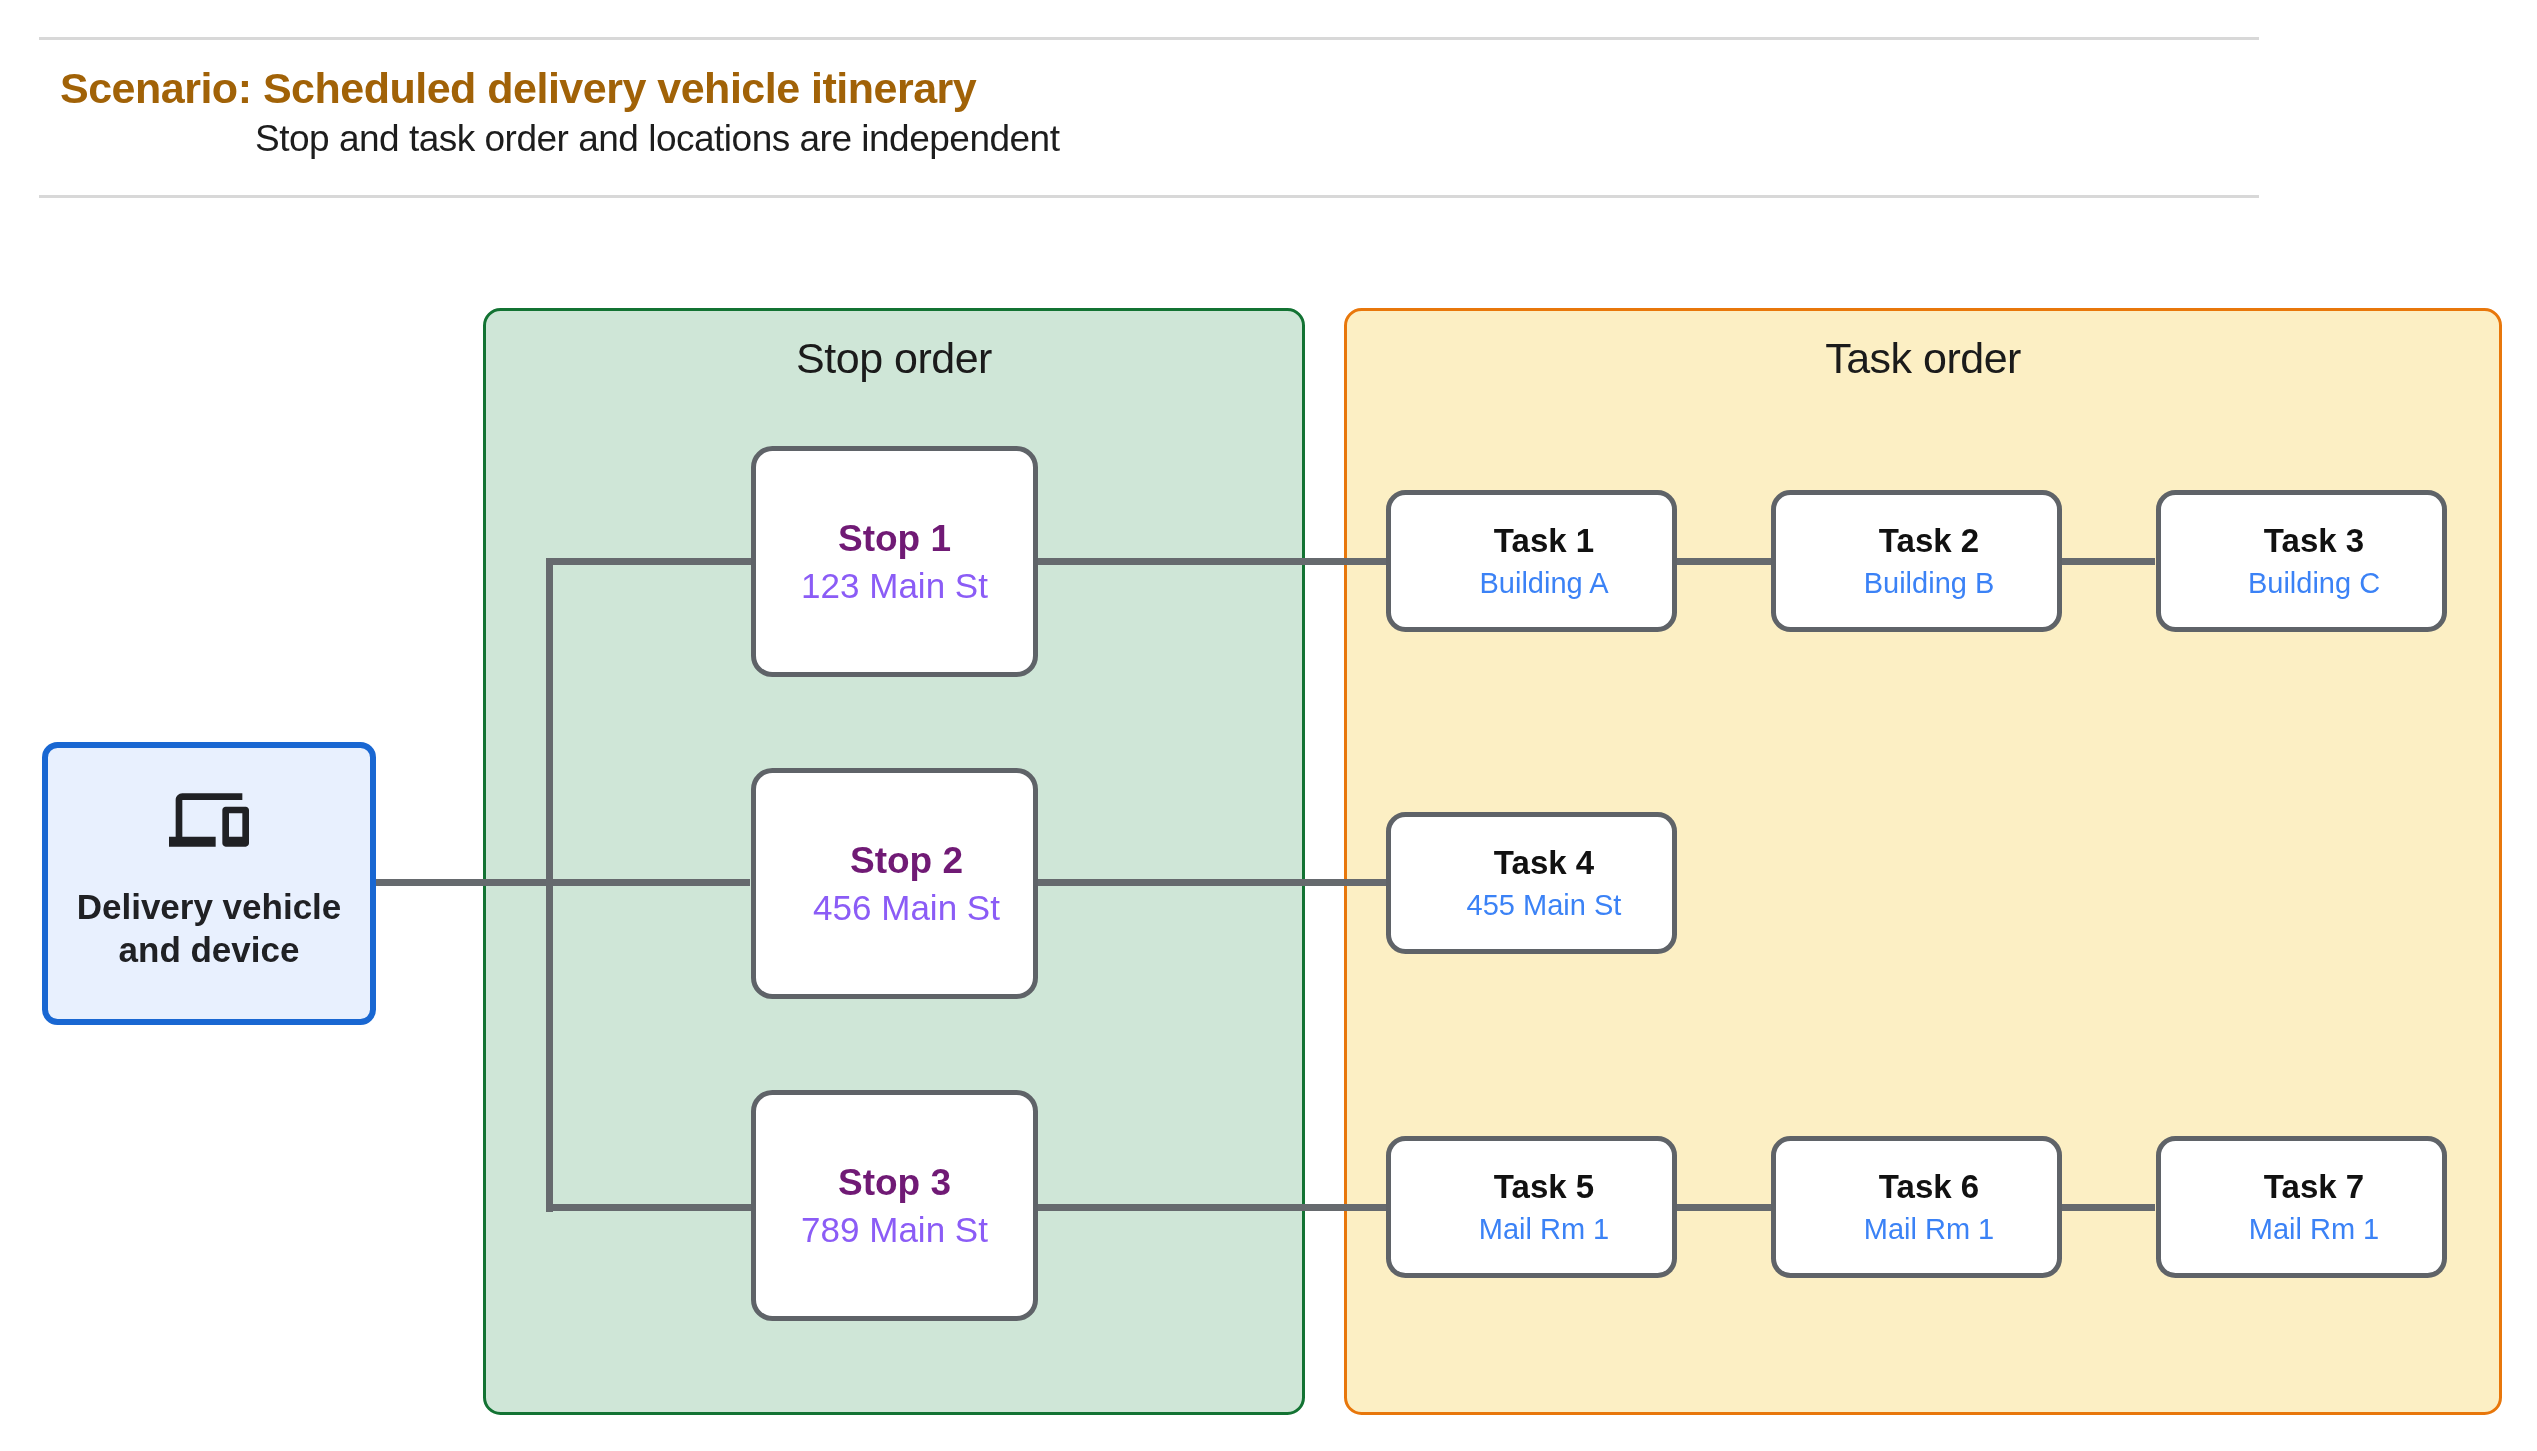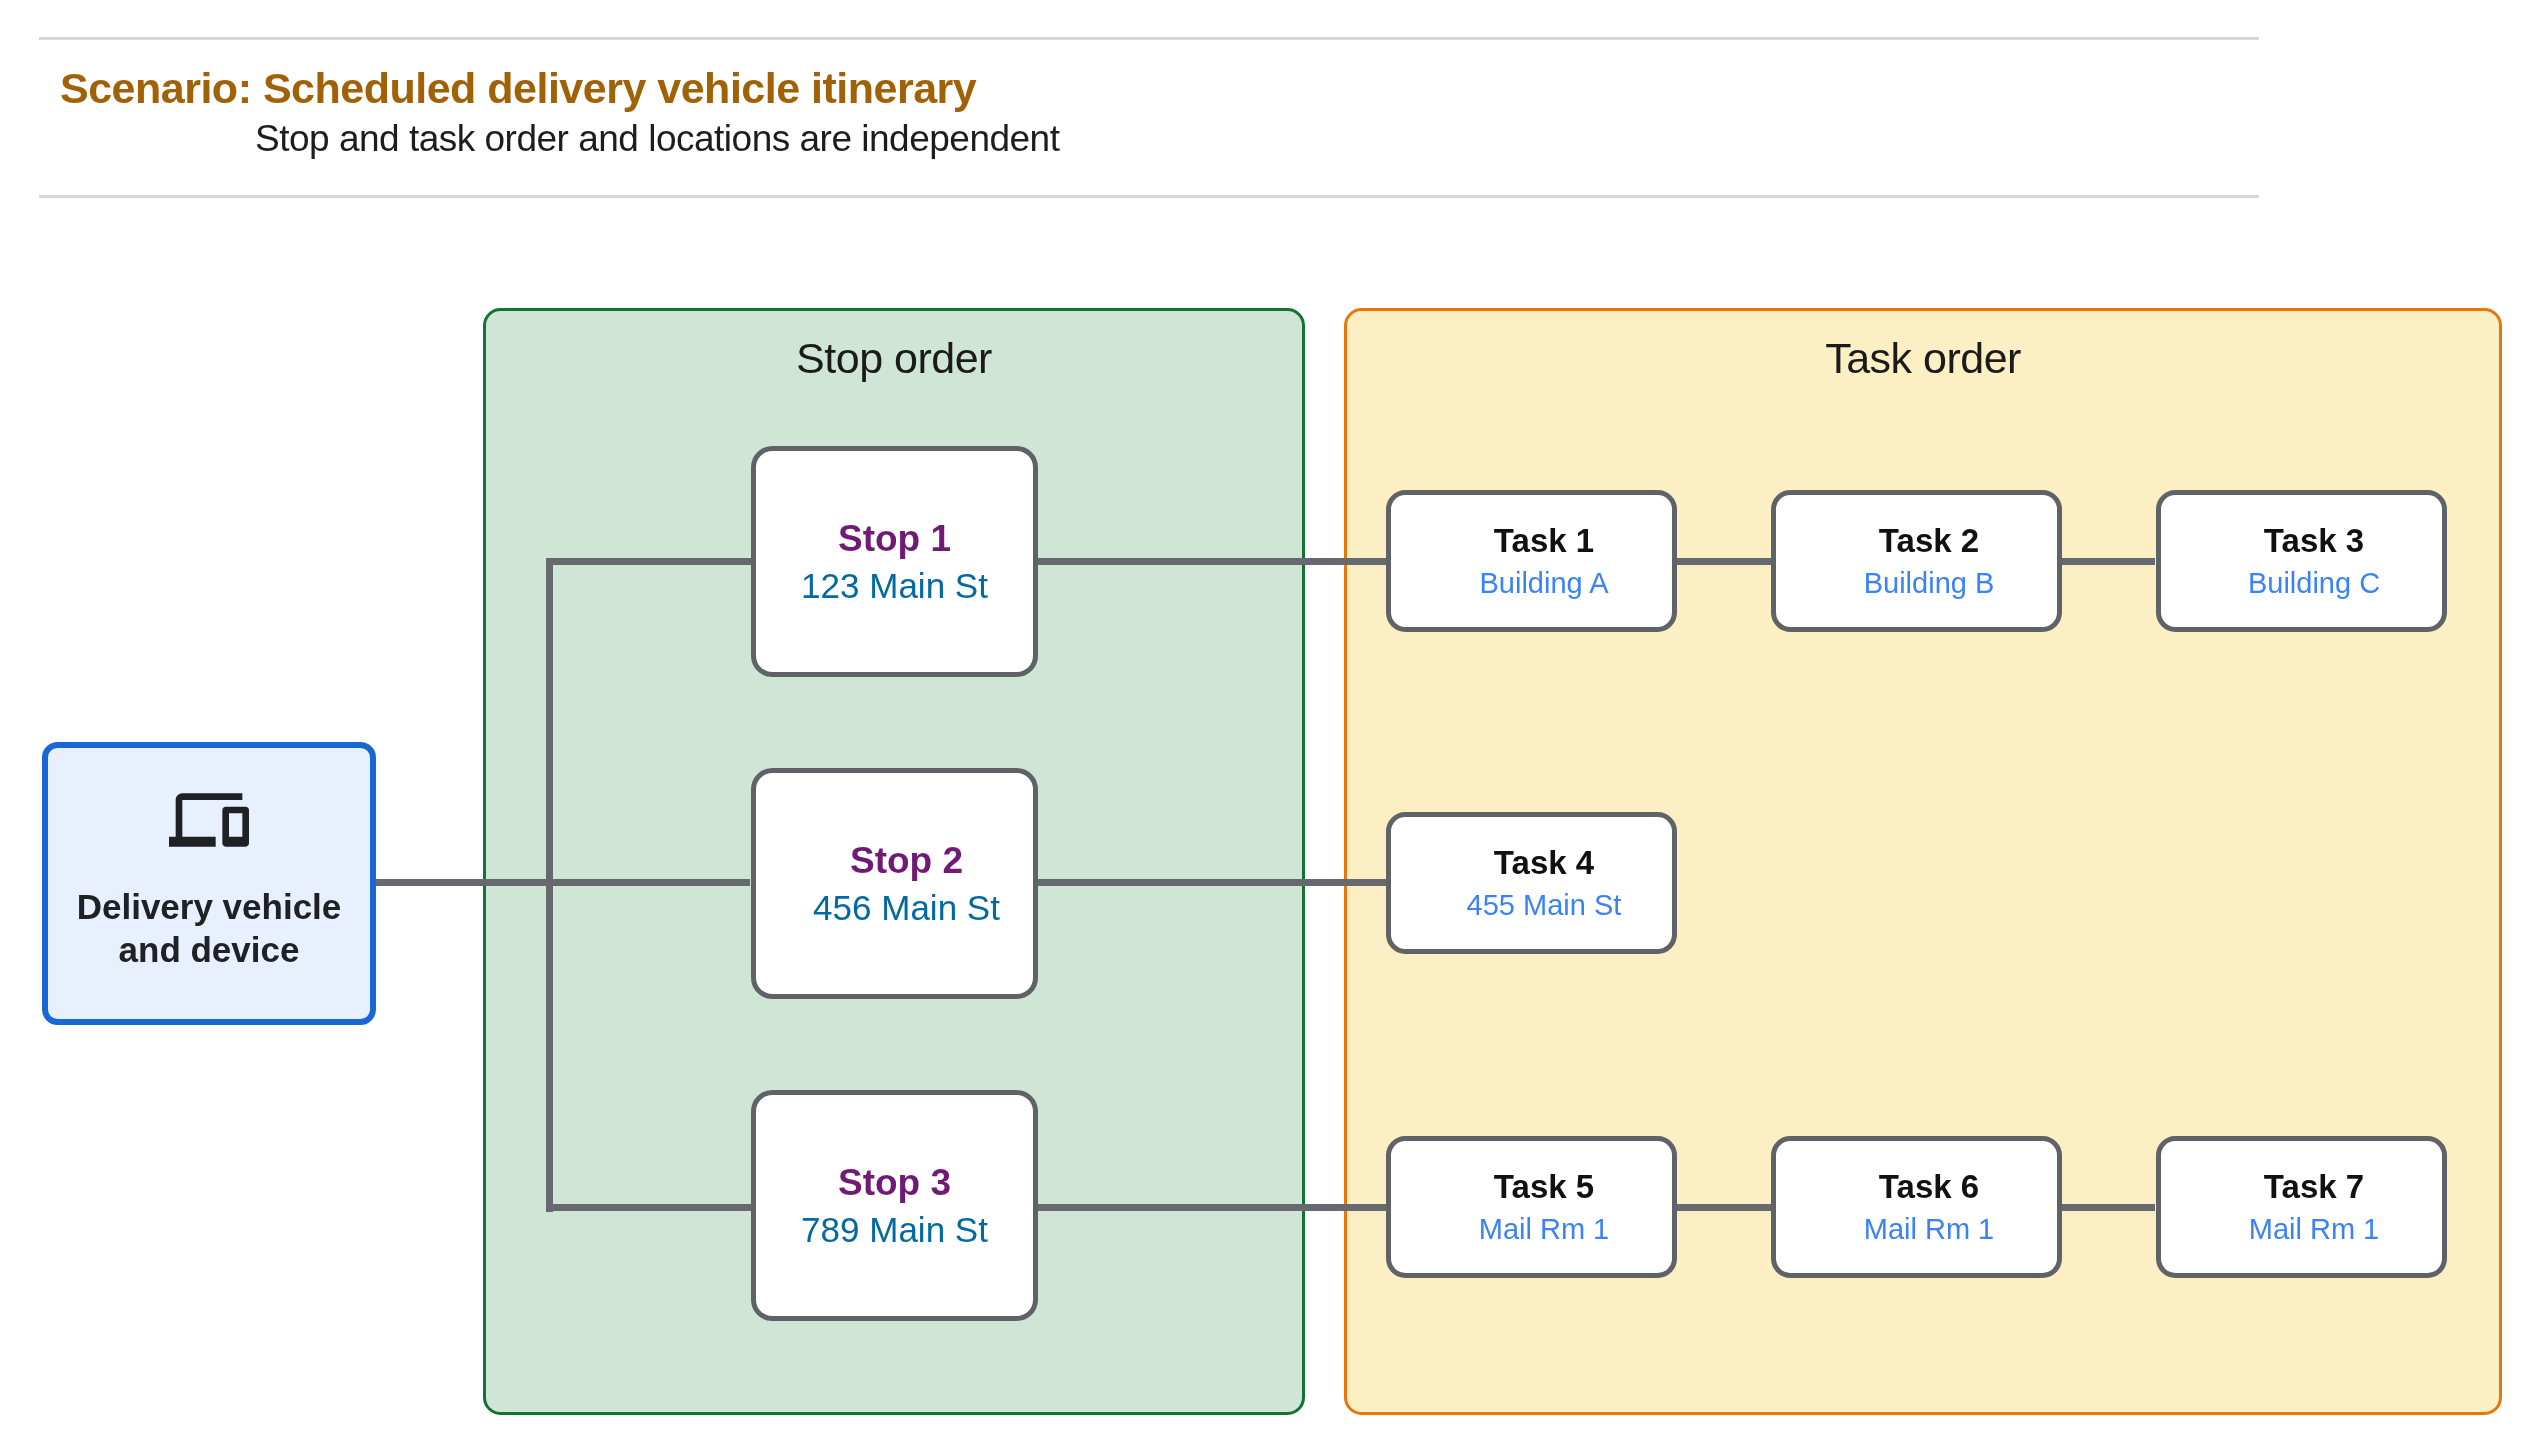--- a/index.html
+++ b/index.html
@@ -64,21 +64,21 @@
   }
   .node.stop{
     left:751px;width:287px;height:231px;
     background:#ffffff;border:5.8px solid #5f6368;border-radius:21.3px;
   }
   .node.task{
     width:291px;height:142px;
     background:#ffffff;border:5.8px solid #5f6368;border-radius:19.4px;padding-left:25px;
   }
   .stop .node-title{font-size:37px;font-weight:bold;color:#701a75;}
-  .stop .node-sub{margin-top:6px;font-size:35px;color:#0369a1;}
+  .stop .node-sub{margin-top:6px;font-size:35px;color:#8b5cf6;}
   .task .node-title{font-size:33px;font-weight:bold;color:#111;}
   .task .node-sub{margin-top:7.8px;font-size:29px;color:#3b82f6;}
 </style>
 </head>
 <body>
 
 <div class="canvas">
 
   <div class="rule top"></div>
   <div class="page-title">Scenario: Scheduled delivery vehicle itinerary</div>

